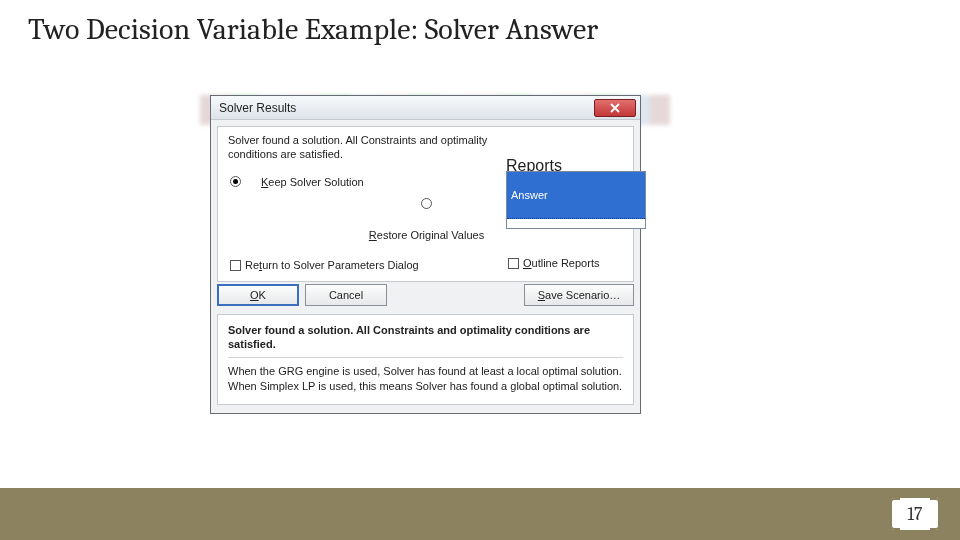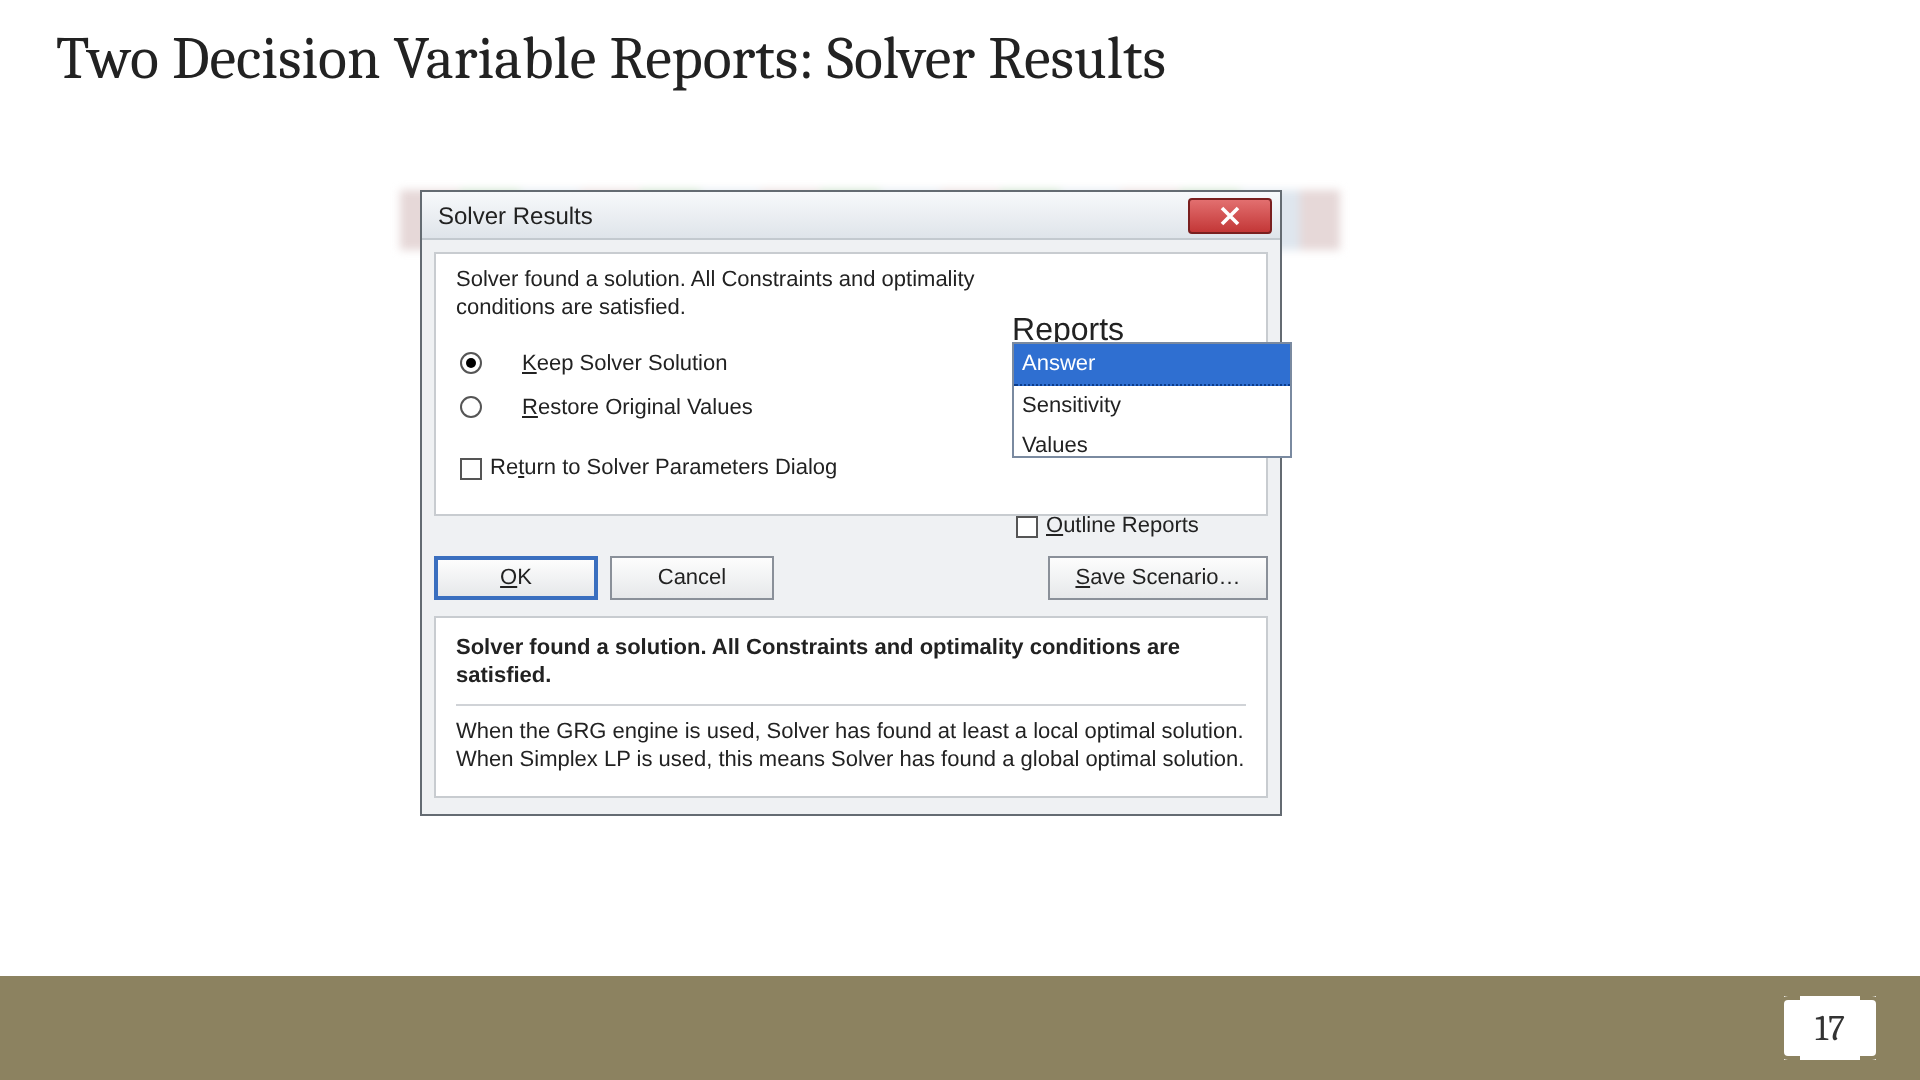--- a/index.html
+++ b/index.html
@@ -99,38 +99,38 @@
   .reports-list {
     position: absolute;
     top: 44px; left: 288px;
     width: 140px;
     height: 58px;
     border: 1px solid #7a8aa0;
     background: #fff;
     font-size: 11px;
     overflow: hidden;
   }
-  .reports-list .item { padding: 3px 4px; line-height: 14px; }
+  .reports-list .item { padding: 16px 4px; line-height: 14px; }
   .reports-list .sel { background: #2f6fd1; color: #fff; border-bottom:1px dotted #0a3c8c;}
   .radio-row { display:flex; align-items:center; gap:20px; margin-top:14px; margin-left:2px;}
   .radio {
     width:11px; height:11px; border:1px solid #555; border-radius:50%;
     display:inline-flex; align-items:center; justify-content:center;
   }
   .radio.checked::after { content:""; width:5px; height:5px; border-radius:50%; background:#000; }
   .cb-row { display:flex; align-items:flex-end; gap:4px; margin-top:18px; margin-left:2px;}
   .cb {
     width:11px; height:11px; border:1px solid #555; background:#fff;
   }
   .cb-row.right { position:absolute; left:288px; top:112px; }
   .group1 { min-height: 132px; }
   .btn-row {
     display:flex;
     gap:6px;
-    margin-top:20px;
+    margin-top:2px;
   }
   .btn {
     height: 22px;
     min-width: 82px;
     padding: 0 10px;
     background: linear-gradient(#fdfdfd,#e6e8ea);
     border: 1px solid #8a9099;
     display:flex; align-items:center; justify-content:center;
     font-size: 11px;
   }
@@ -151,21 +151,21 @@
     position:absolute; left:200px; top:95px; width:470px; height:30px;
     background: repeating-linear-gradient(90deg,#e6d8d8 0 30px,#c8e0c8 30px 60px,#dfe6ee 60px 90px);
     filter: blur(2px);
     z-index:-1;
   }
   .ul { text-decoration: underline; }
 </style>
 </head>
 <body>
 
-<div class="slide-title">Two Decision Variable Reports: Solver Results</div>
+<div class="slide-title">Two Decision Variable Example: Solver Answer</div>
 
 <div class="bg-blur"></div>
 
 <div class="dialog">
   <div class="titlebar">
     <span class="titlebar-text">Solver Results</span>
     <div class="close-btn">
       <svg viewBox="0 0 10 10">
           <path d="M1 1 L9 9 M9 1 L1 9" stroke="#fff" stroke-width="1.8"></path>
         </svg>
@@ -182,21 +182,21 @@
       <div class="reports-list">
         <div class="item sel">Answer</div>
         <div class="item">Sensitivity</div>
         <div class="item">Values</div>
       </div>
 
       <div class="radio-row">
         <span class="radio checked"></span>
         <span><span class="ul">K</span>eep Solver Solution</span>
       </div>
-      <div class="radio-row" style="margin-top:10px;">
+      <div class="radio-row" style="margin-top:10px;flex-direction:column;">
         <span class="radio"></span>
         <span><span class="ul">R</span>estore Original Values</span>
       </div>
 
       <div class="cb-row">
         <span class="cb"></span>
         <span>Re<span class="ul">t</span>urn to Solver Parameters Dialog</span>
       </div>
       <div class="cb-row right">
         <span class="cb"></span>

